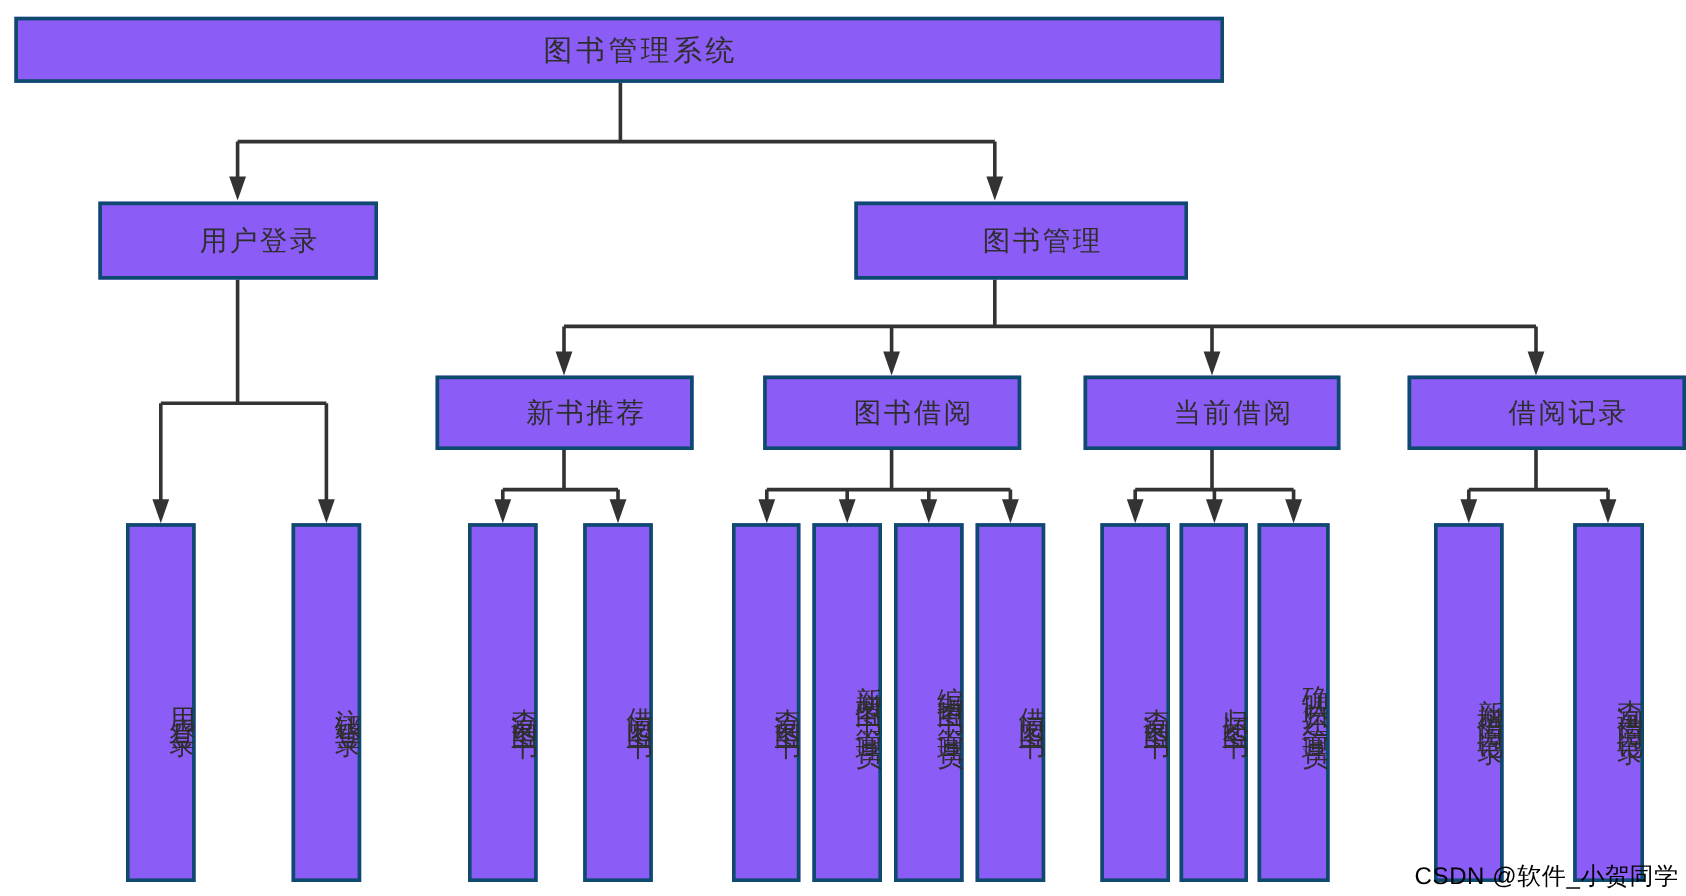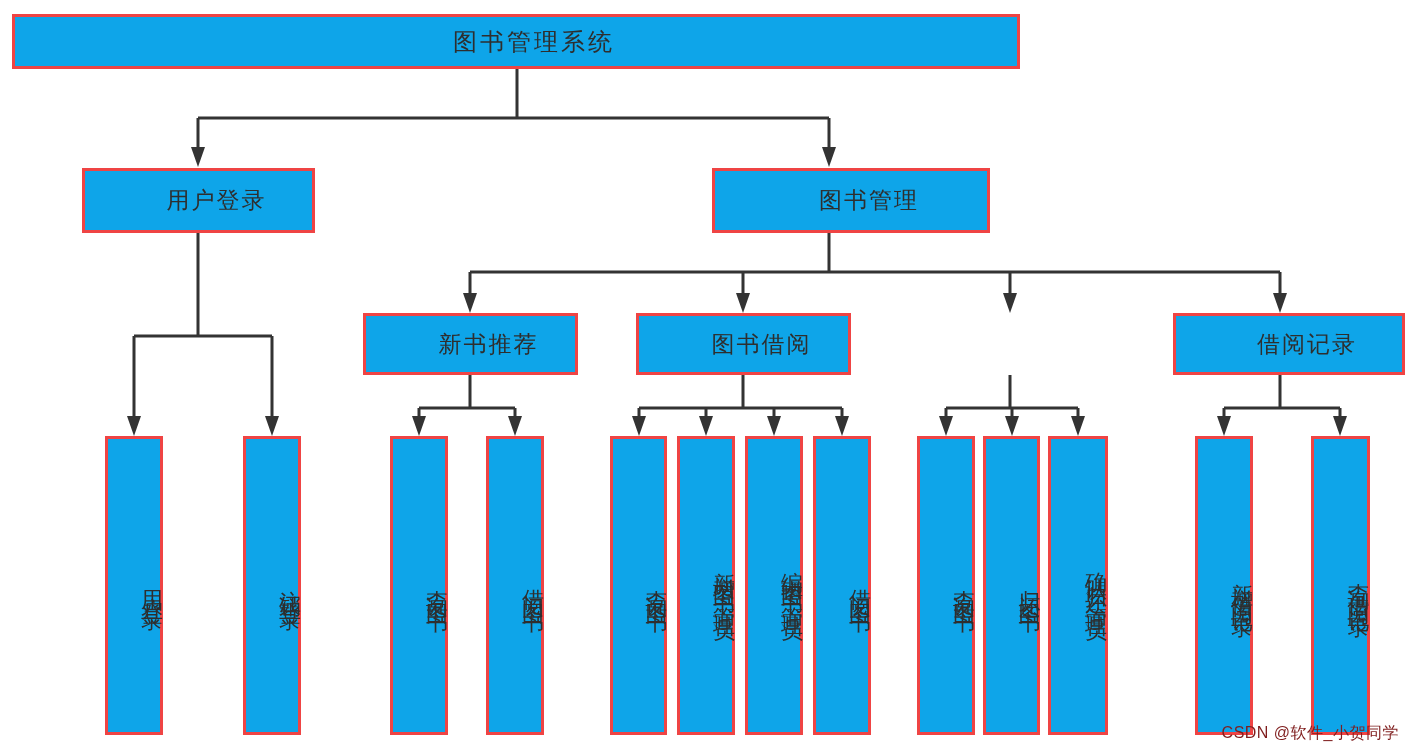--- a/index.html
+++ b/index.html
@@ -13,22 +13,22 @@
   }
   .wires {
     position: absolute;
     left: 0; top: 0;
     width: 1405px; height: 747px;
     z-index: 1;
   }
   .node {
     position: absolute;
     box-sizing: border-box;
-    border: 3px solid #ef4444;
-    background: #0ea5e9;
+    border: 3px solid #0c4a6e;
+    background: #8b5cf6;
     display: flex;
     align-items: center;
     justify-content: center;
     color: #2e2e2e;
     z-index: 2;
     padding-left: 36px;
   }
   .node.hbox {
     font-size: 23px;
     letter-spacing: 2px;
@@ -42,22 +42,22 @@
     writing-mode: vertical-rl;
     font-size: 22px;
     letter-spacing: 7px;
     line-height: 1;
     color: #2e2e2e;
   }
   .watermark {
     position: absolute;
     right: 6px;
     bottom: 3px;
-    font-size: 16px;
-    color: #7f1d1d;
+    font-size: 20px;
+    color: #000000;
     letter-spacing: 0.5px;
     z-index: 5;
     white-space: nowrap;
   }
 </style>
 </head>
 <body>
 
 <div class="stage">
 
@@ -101,20 +101,21 @@
     </g>
   </svg>
 
   <div class="node hbox root-box" style="left:12px; top:14px; width:1008px; height:55px;">图书管理系统</div>
 
   <div class="node hbox" style="left:82px; top:168px; width:233px; height:65px;">用户登录</div>
   <div class="node hbox" style="left:712px; top:168px; width:278px; height:65px;">图书管理</div>
 
   <div class="node hbox" style="left:363px; top:313px; width:215px; height:62px;">新书推荐</div>
   <div class="node hbox" style="left:636px; top:313px; width:215px; height:62px;">图书借阅</div>
+  <div class="node hbox" style="left:903px; top:313px; width:214px; height:62px;">当前借阅</div>
   <div class="node hbox" style="left:1173px; top:313px; width:232px; height:62px;">借阅记录</div>
 
   <div class="node leaf" style="left:105px; top:436px; width:58px; height:299px;">
     <span class="vtext">用户登录</span>
   </div>
   <div class="node leaf" style="left:243px; top:436px; width:58px; height:299px;">
     <span class="vtext">注销登录</span>
   </div>
 
   <div class="node leaf" style="left:390px; top:436px; width:58px; height:299px;">

